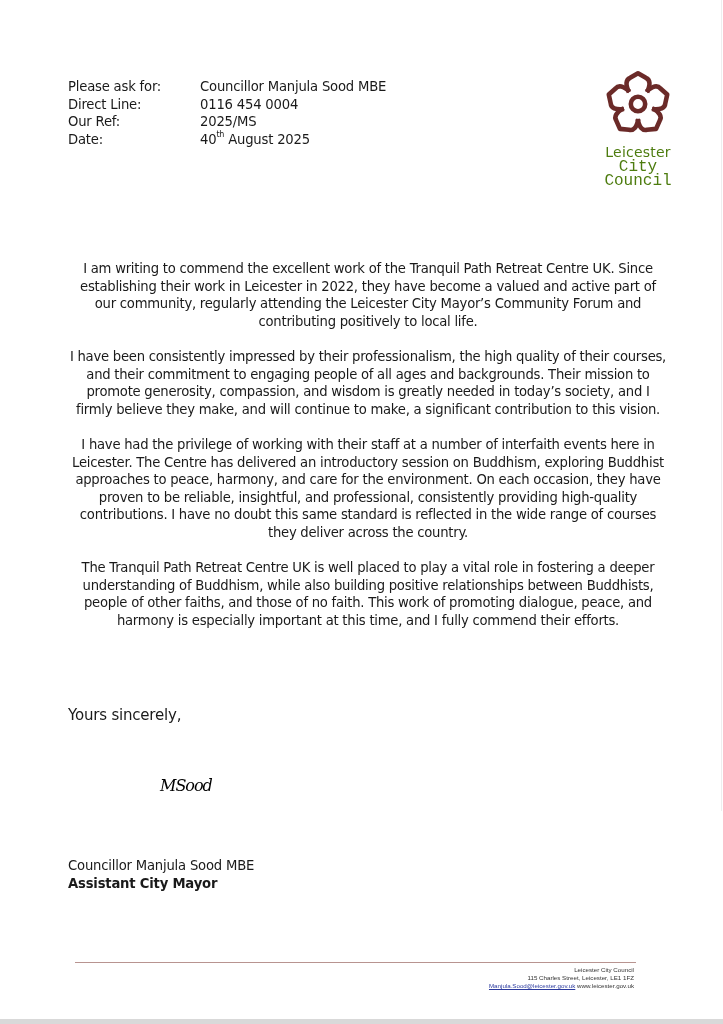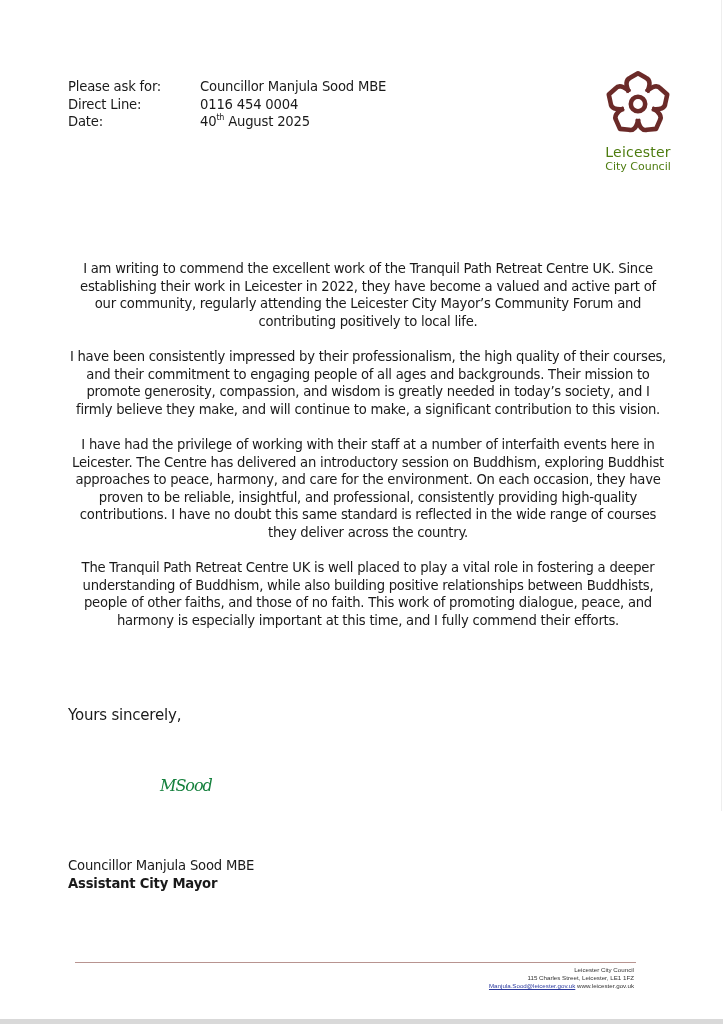--- a/index.html
+++ b/index.html
@@ -25,34 +25,34 @@
   }
   .meta-row { display: flex; }
   .meta-label { width: 132px; }
   .meta-value sup { font-size: 8px; line-height: 0; position: relative; top: -1px; }
   .logo {
     position: absolute; left: 588px; top: 70px; width: 100px; height: 122px;
     text-align: center; color: #4d7c0f;
   }
   .logo svg { display: block; margin: 0 auto; }
   .logo-line1 { font-size: 14px; line-height: 16px; margin-top: 6px; letter-spacing: 0.2px; }
-  .logo-line2 { font-size: 11px; line-height: 14px; }
+  .logo-line2 { font-size: 16px; line-height: 14px; font-family: Liberation Mono, monospace; }
   .body-text {
     position: absolute; left: 68px; top: 260px; width: 600px;
     font-size: 13.2px; line-height: 17.6px; letter-spacing: -0.25px; text-align: center;
   }
   .para { margin: 0 0 17.6px 0; }
   .closing {
     position: absolute; left: 68px; top: 707px;
     font-size: 15px; line-height: 17.6px; letter-spacing: -0.2px;
   }
   .signature {
     position: absolute; left: 160px; top: 776px;
     font-family: "DejaVu Serif", serif; font-style: italic;
-    font-size: 16px; color: #15803d; letter-spacing: -1px;
+    font-size: 16px; color: #000000; letter-spacing: -1px;
   }
   .signer {
     position: absolute; left: 68px; top: 857px;
     font-size: 13.2px; line-height: 17.6px; letter-spacing: -0.2px;
   }
   .signer-title { font-weight: bold; }
   .footer-rule {
     position: absolute; left: 75px; top: 962px; width: 561px; height: 1px;
     background: #b89490;
   }
@@ -69,20 +69,24 @@
 <div class="page">
 
   <div class="meta">
     <div class="meta-row">
       <span class="meta-label">Please ask for:</span>
       <span class="meta-value">Councillor Manjula Sood MBE</span>
     </div>
     <div class="meta-row">
       <span class="meta-label">Direct Line:</span>
       <span class="meta-value">0116 454 0004</span>
+    </div>
+    <div class="meta-row">
+      <span class="meta-label">Our Ref:</span>
+      <span class="meta-value">2025/MS</span>
     </div>
     <div class="meta-row">
       <span class="meta-label">Date:</span>
       <span class="meta-value"><span>40</span><sup>th</sup><span> August 2025</span></span>
     </div>
   </div>
 
   <div class="logo">
     <svg width="66" height="68" viewBox="-50 -52 100 104">
       <g fill="none" stroke="#6b2a28" stroke-width="7" stroke-linejoin="round">

